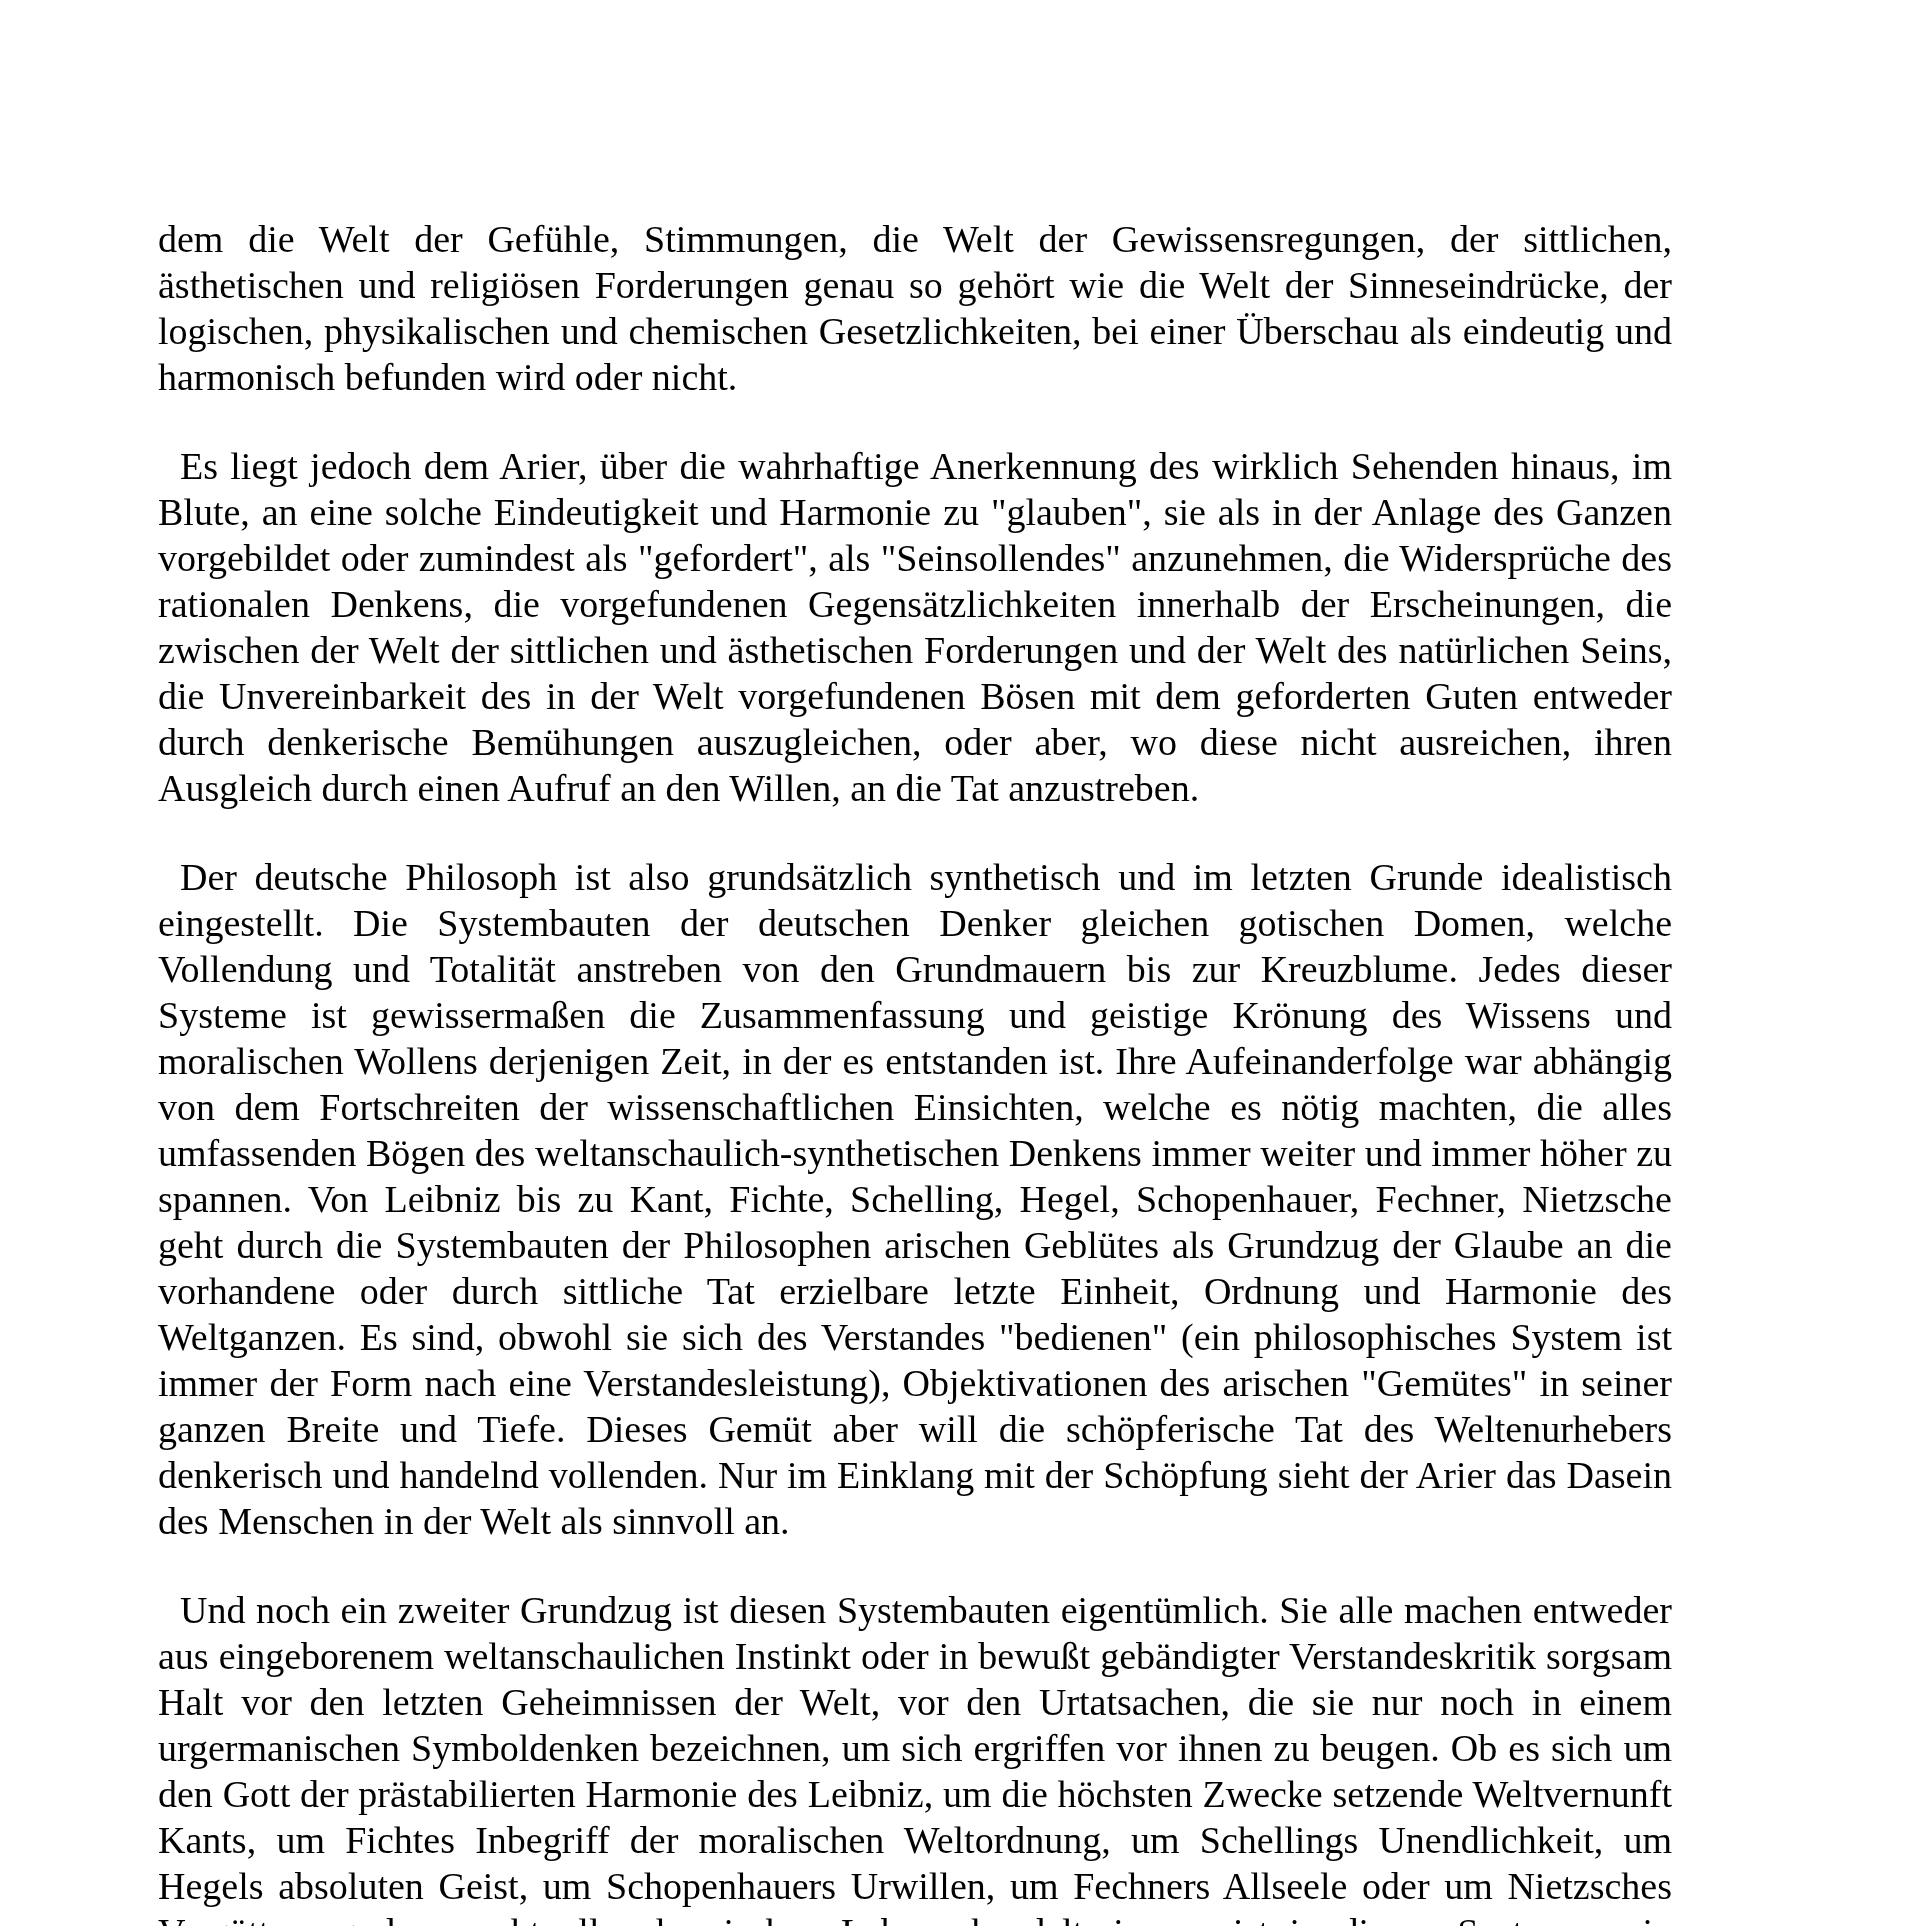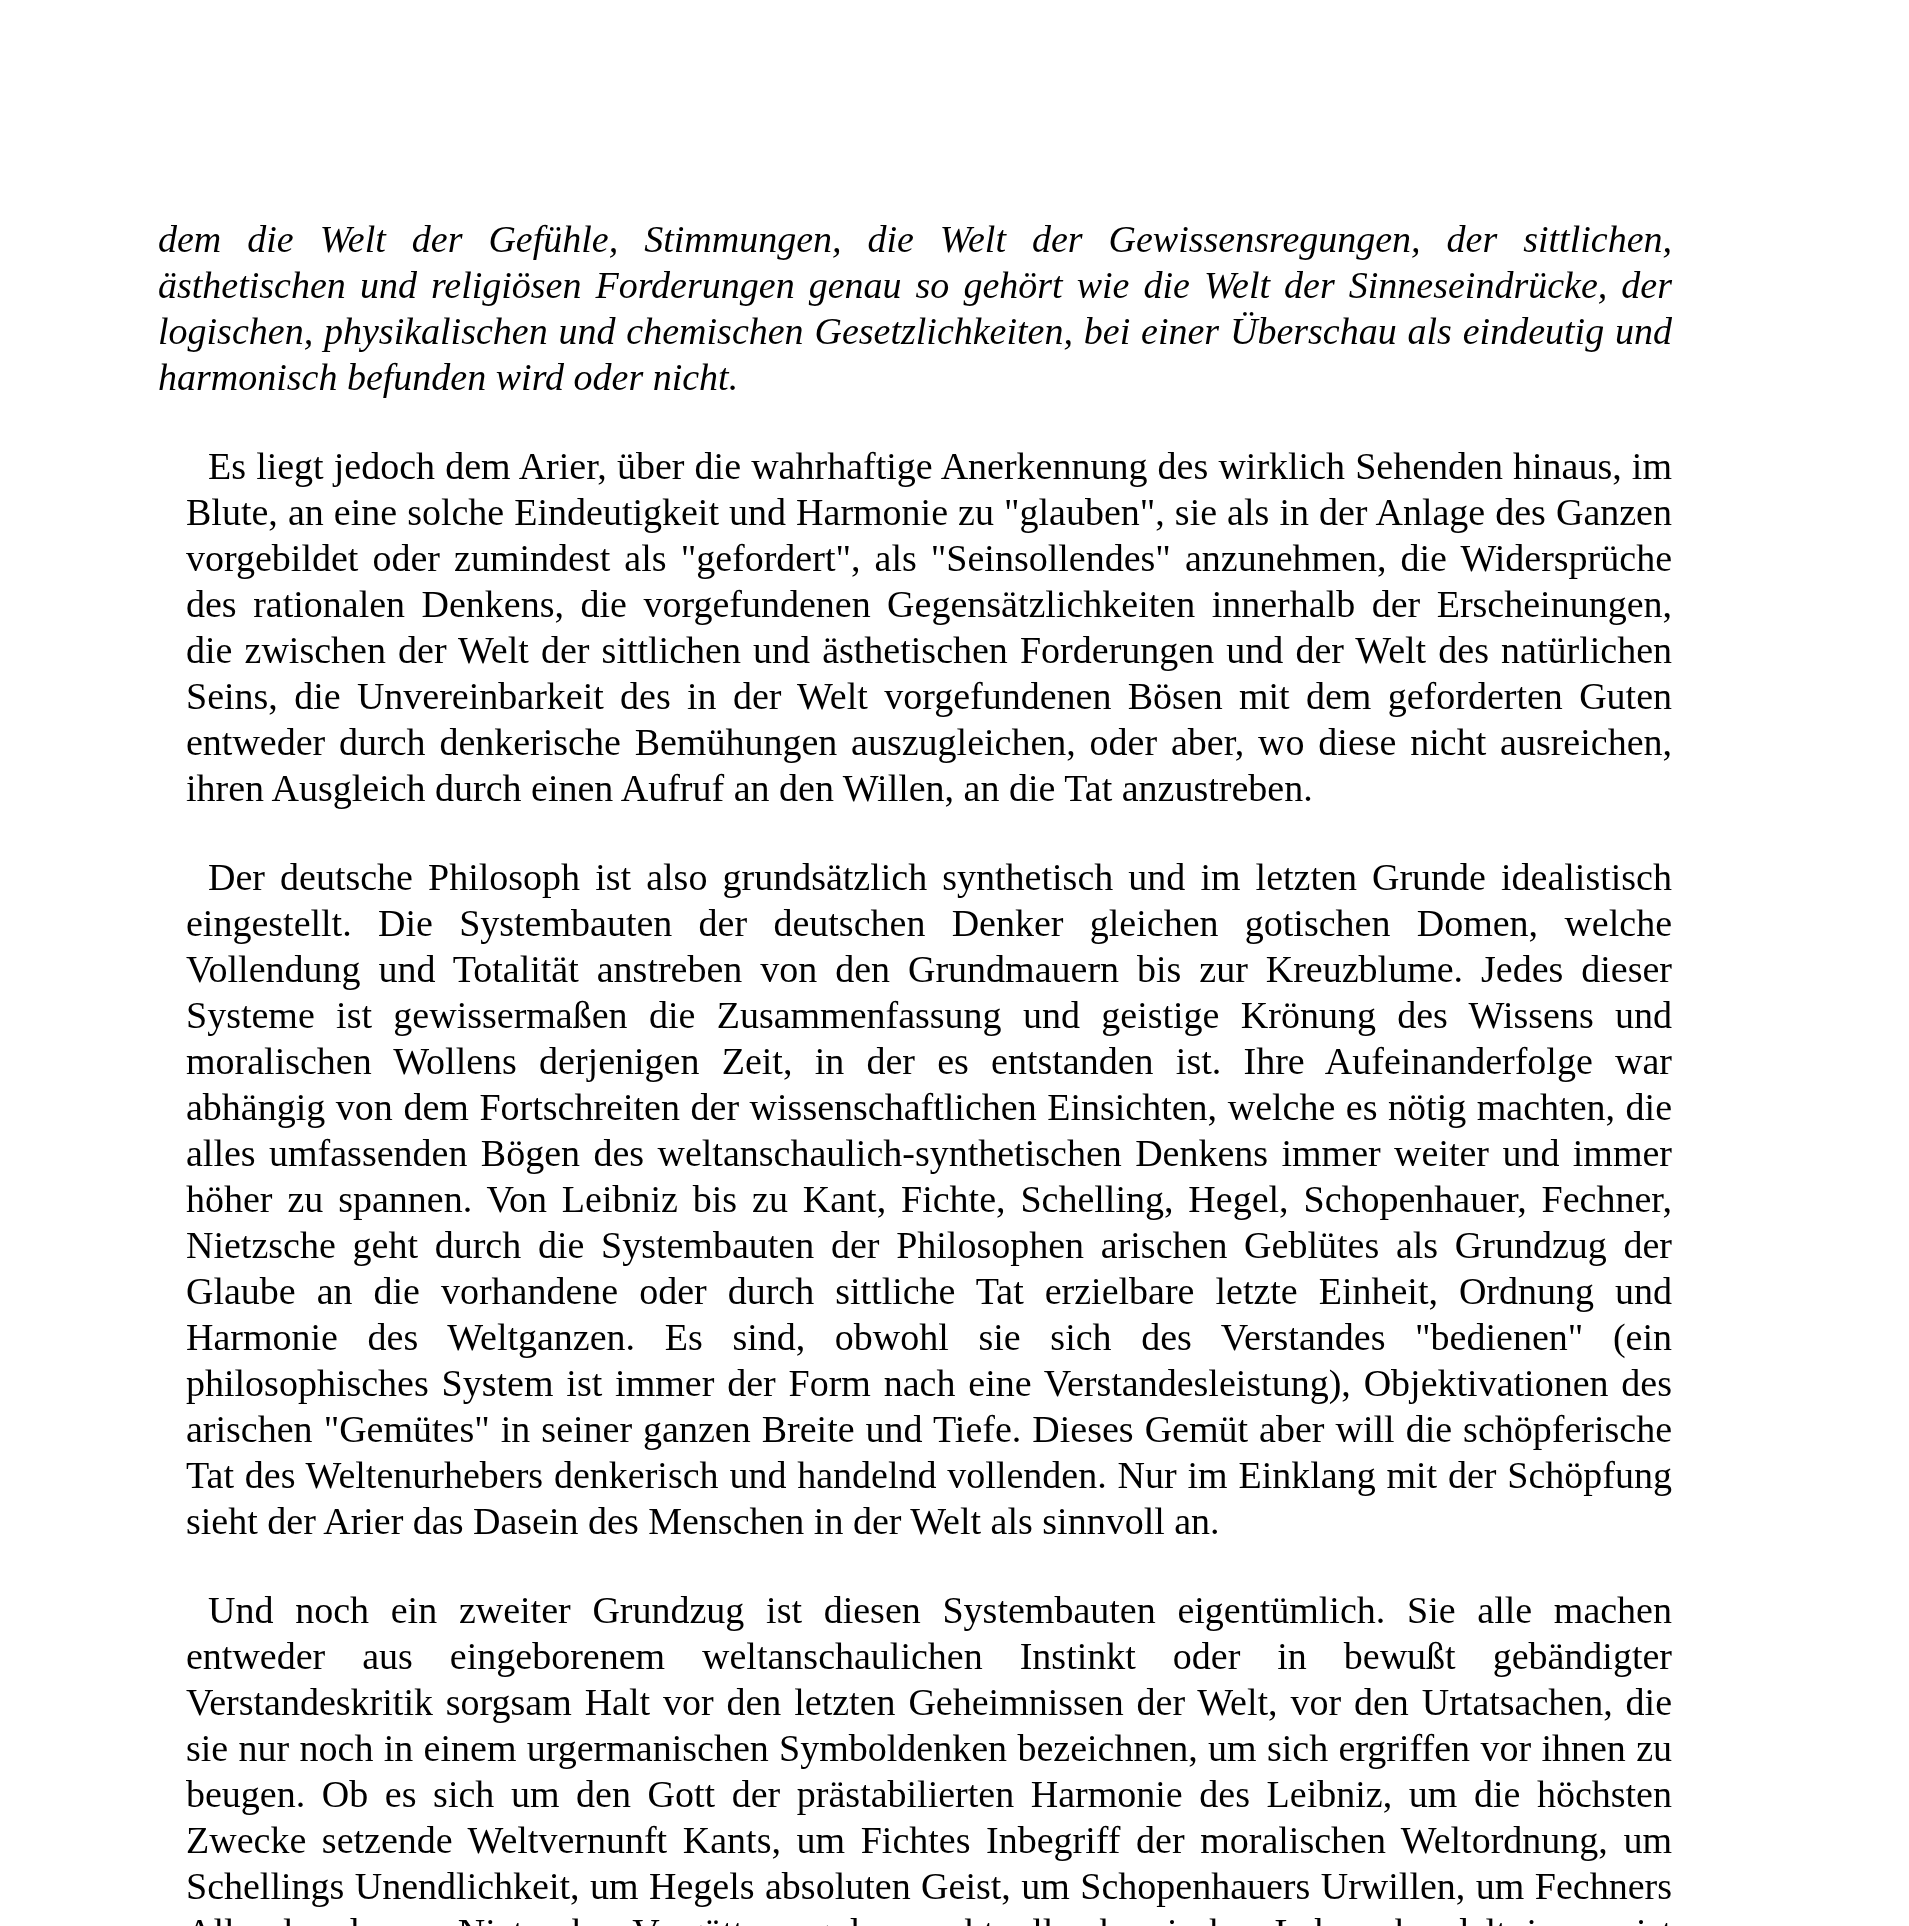--- a/index.html
+++ b/index.html
@@ -37,34 +37,33 @@
     line-height: 46px;
     text-align: justify;
     text-justify: inter-word;
     text-indent: 22px;
     hyphens: none;
     -webkit-hyphens: none;
     word-spacing: 0px;
   }
   p.para + p.para {
     margin-top: 43px;
-    margin-left: 28px;
   }
   p.para:last-of-type {
     text-align: justify;
   }
 </style>
 </head>
 <body>
 
 <div id="page">
 
   <div id="textblock">
 
-    <p class="para" style="text-indent: 0px; font-style: italic;">dem die Welt der Gefühle, Stimmungen, die Welt der Gewissensregungen, der sittlichen, ästhetischen und religiösen Forderungen genau so gehört wie die Welt der Sinneseindrücke, der logischen, physikalischen und chemischen Gesetzlichkeiten, bei einer Überschau als eindeutig und harmonisch befunden wird oder nicht.</p>
+    <p class="para" style="text-indent: 0px;">dem die Welt der Gefühle, Stimmungen, die Welt der Gewissensregungen, der sittlichen, ästhetischen und religiösen Forderungen genau so gehört wie die Welt der Sinneseindrücke, der logischen, physikalischen und chemischen Gesetzlichkeiten, bei einer Überschau als eindeutig und harmonisch befunden wird oder nicht.</p>
     <p class="para">Es liegt jedoch dem Arier, über die wahrhaftige Anerkennung des wirklich Sehenden hinaus, im Blute, an eine solche Eindeutigkeit und Harmonie zu "glauben", sie als in der Anlage des Ganzen vorgebildet oder zumindest als "gefordert", als "Seinsollendes" anzunehmen, die Widersprüche des rationalen Denkens, die vorgefundenen Gegensätzlichkeiten innerhalb der Erscheinungen, die zwischen der Welt der sittlichen und ästhetischen Forderungen und der Welt des natürlichen Seins, die Unvereinbarkeit des in der Welt vorgefundenen Bösen mit dem geforderten Guten entweder durch denkerische Bemühungen auszugleichen, oder aber, wo diese nicht ausreichen, ihren Ausgleich durch einen Aufruf an den Willen, an die Tat anzustreben.</p>
     <p class="para">Der deutsche Philosoph ist also grundsätzlich synthetisch und im letzten Grunde idealistisch eingestellt. Die Systembauten der deutschen Denker gleichen gotischen Domen, welche Vollendung und Totalität anstreben von den Grundmauern bis zur Kreuzblume. Jedes dieser Systeme ist gewissermaßen die Zusammenfassung und geistige Krönung des Wissens und moralischen Wollens derjenigen Zeit, in der es entstanden ist. Ihre Aufeinanderfolge war abhängig von dem Fortschreiten der wissenschaftlichen Einsichten, welche es nötig machten, die alles umfassenden Bögen des weltanschaulich-synthetischen Denkens immer weiter und immer höher zu spannen. Von Leibniz bis zu Kant, Fichte, Schelling, Hegel, Schopenhauer, Fechner, Nietzsche geht durch die Systembauten der Philosophen arischen Geblütes als Grundzug der Glaube an die vorhandene oder durch sittliche Tat erzielbare letzte Einheit, Ordnung und Harmonie des Weltganzen. Es sind, obwohl sie sich des Verstandes "bedienen" (ein philosophisches System ist immer der Form nach eine Verstandesleistung), Objektivationen des arischen "Gemütes" in seiner ganzen Breite und Tiefe. Dieses Gemüt aber will die schöpferische Tat des Weltenurhebers denkerisch und handelnd vollenden. Nur im Einklang mit der Schöpfung sieht der Arier das Dasein des Menschen in der Welt als sinnvoll an.</p>
     <p class="para">Und noch ein zweiter Grundzug ist diesen Systembauten eigentümlich. Sie alle machen entweder aus eingeborenem weltanschaulichen Instinkt oder in bewußt gebändigter Verstandeskritik sorgsam Halt vor den letzten Geheimnissen der Welt, vor den Urtatsachen, die sie nur noch in einem urgermanischen Symboldenken bezeichnen, um sich ergriffen vor ihnen zu beugen. Ob es sich um den Gott der prästabilierten Harmonie des Leibniz, um die höchsten Zwecke setzende Weltvernunft Kants, um Fichtes Inbegriff der moralischen Weltordnung, um Schellings Unendlichkeit, um Hegels absoluten Geist, um Schopenhauers Urwillen, um Fechners Allseele oder um Nietzsches Vergötterung des machtvollen heroischen Lebens handelt, immer ist in diesen Systemen ein Letztes, Metaphysisches, ehrfürchtig Geglaubtes, das in freier Symbolsprache aufgewiesen und an dem nicht mehr mit rationalen Spitzfindigkeiten herumgedeutet wird.</p>
 
   </div>
 
 </div>
 
 
 </body></html>

